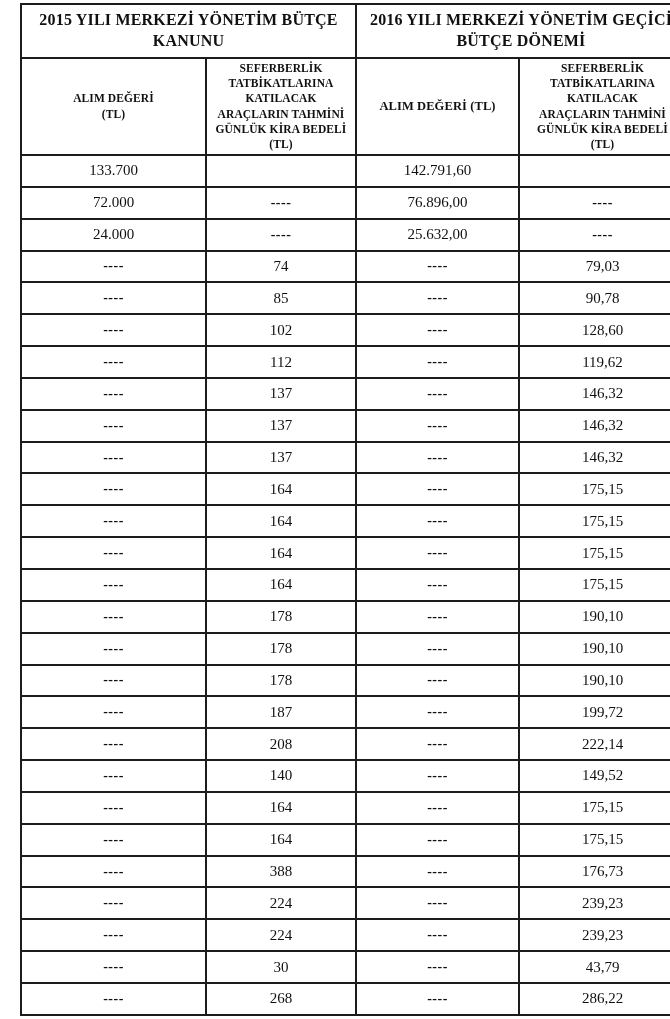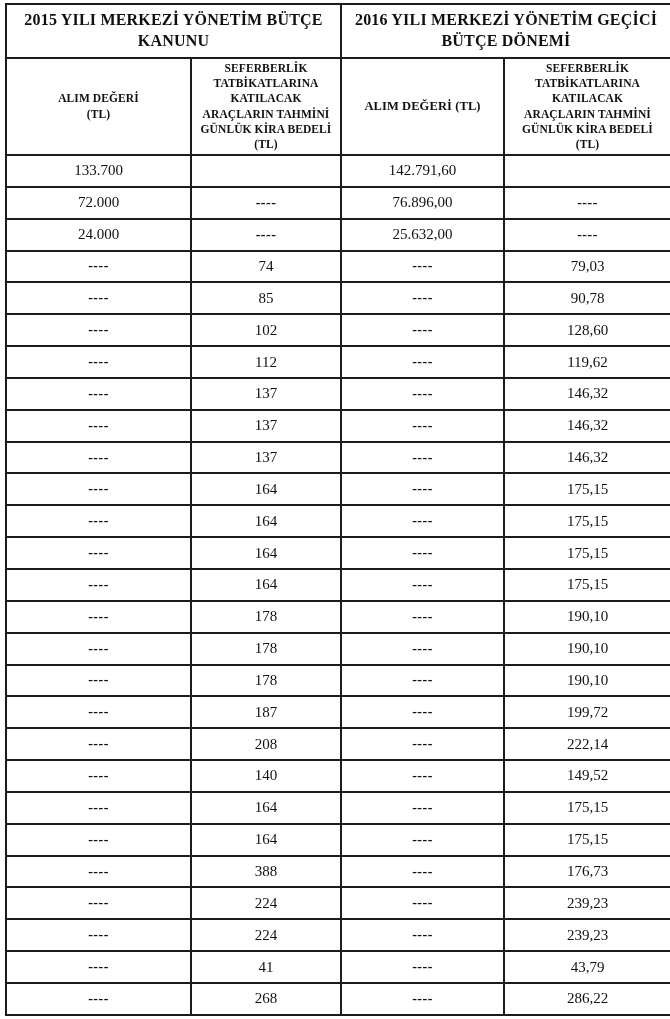--- a/index.html
+++ b/index.html
@@ -7,21 +7,21 @@
     width: 670px;
     background: #f6f6f4;
     font-family: "Liberation Serif", "DejaVu Serif", serif;
     color: #101010;
   }
   .page {
     position: relative;
     width: 670px;
     height: 1019px;
     background: #ffffff;
-    padding: 3px 2px 3px 5px;
+    padding: 3px 2px 3px 20px;
     overflow: hidden;
   }
   table.budget {
     width: 665px;
     height: 1013px;
     border-collapse: collapse;
     table-layout: fixed;
   }
   table.budget th,
   table.budget td {
@@ -241,21 +241,21 @@
           <td>239,23</td>
         </tr>
         <tr>
           <td class="dash">----</td>
           <td>224</td>
           <td class="dash">----</td>
           <td>239,23</td>
         </tr>
         <tr>
           <td class="dash">----</td>
-          <td>41</td>
+          <td>30</td>
           <td class="dash">----</td>
           <td>43,79</td>
         </tr>
         <tr>
           <td class="dash">----</td>
           <td>268</td>
           <td class="dash">----</td>
           <td>286,22</td>
         </tr>
       </tbody>

